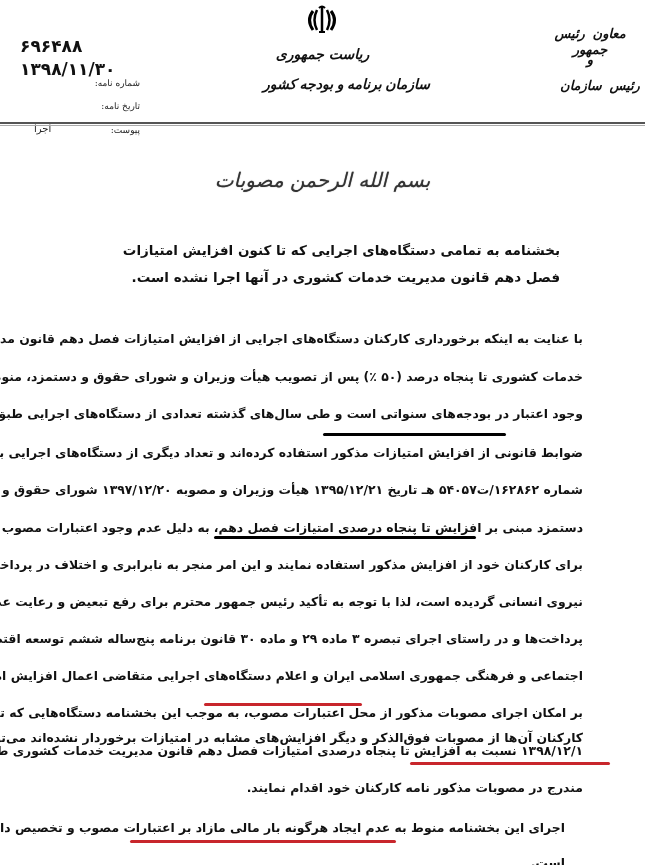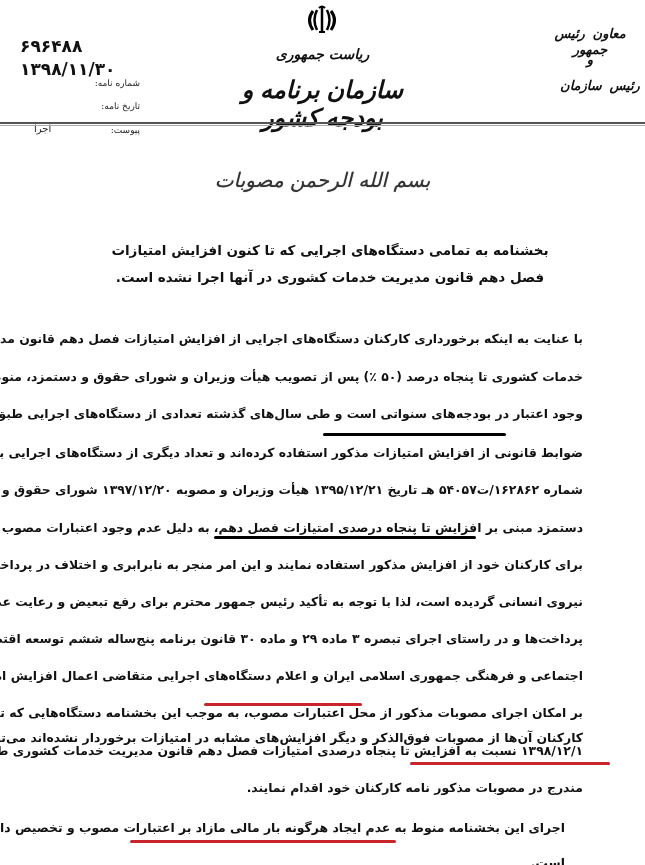--- a/index.html
+++ b/index.html
@@ -8,31 +8,31 @@
     font-family: "DejaVu Sans", "Liberation Sans", sans-serif; color: #111;
   }
   .abs { position: absolute; }
   .rtl { direction: rtl; unicode-bidi: plaintext; }
 
   
   .meta-label { font-size: 9px; color: #222; font-family: "DejaVu Serif", serif; margin-top: 40px; }
   .meta-value { font-size: 17px; font-weight: bold; color: #111; font-family: "DejaVu Sans", sans-serif; }
   .addressee { font-size: 13px; font-weight: bold; font-family: Liberation Mono, monospace; font-style: italic; text-align: center; }
   .org-line1 { font-size: 14px; font-family: "DejaVu Serif", serif; font-style: italic; font-weight: bold; text-align: center; }
-  .org-line2 { font-size: 24px; font-family: Liberation Sans, sans-serif; font-style: italic; font-weight: bold; text-align: center; }
+  .org-line2 { font-size: 14px; font-family: Liberation Serif, serif; font-style: italic; font-weight: bold; text-align: right; }
   .sep { left: 0; width: 645px; height: 2px; background: #555; top: 122px; }
   .sep2 { left: 0; width: 645px; height: 1px; background: #aaa; top: 125px; }
 
   .bismillah {
     left: 210px; top: 168px; width: 225px; text-align: center;
     font-family: "DejaVu Serif", serif; font-size: 20px; font-style: italic;
     color: #333; letter-spacing: -1px; text-shadow: 0 0 1px #777;
   }
 
-  .subject { font-size: 13.5px; font-weight: bold; text-align: center; line-height: 27px; }
+  .subject { font-size: 13.5px; font-weight: bold; text-align: right; line-height: 27px; }
   .line { position: absolute; right: 62px; width: 540px; white-space: nowrap; font-size: 12.4px; font-weight: bold; direction: rtl; text-align: justify; text-align-last: justify; }
   .line.short { text-align-last: right; }
 
   .ul-black { position: absolute; height: 3px; background: #000; border-radius: 2px; }
   .ul-red { position: absolute; height: 3px; background: #c8262c; border-radius: 2px; }
 
   .emblem { left: 304px; top: 4px; width: 36px; height: 30px; }
 </style>
 </head>
 <body>

